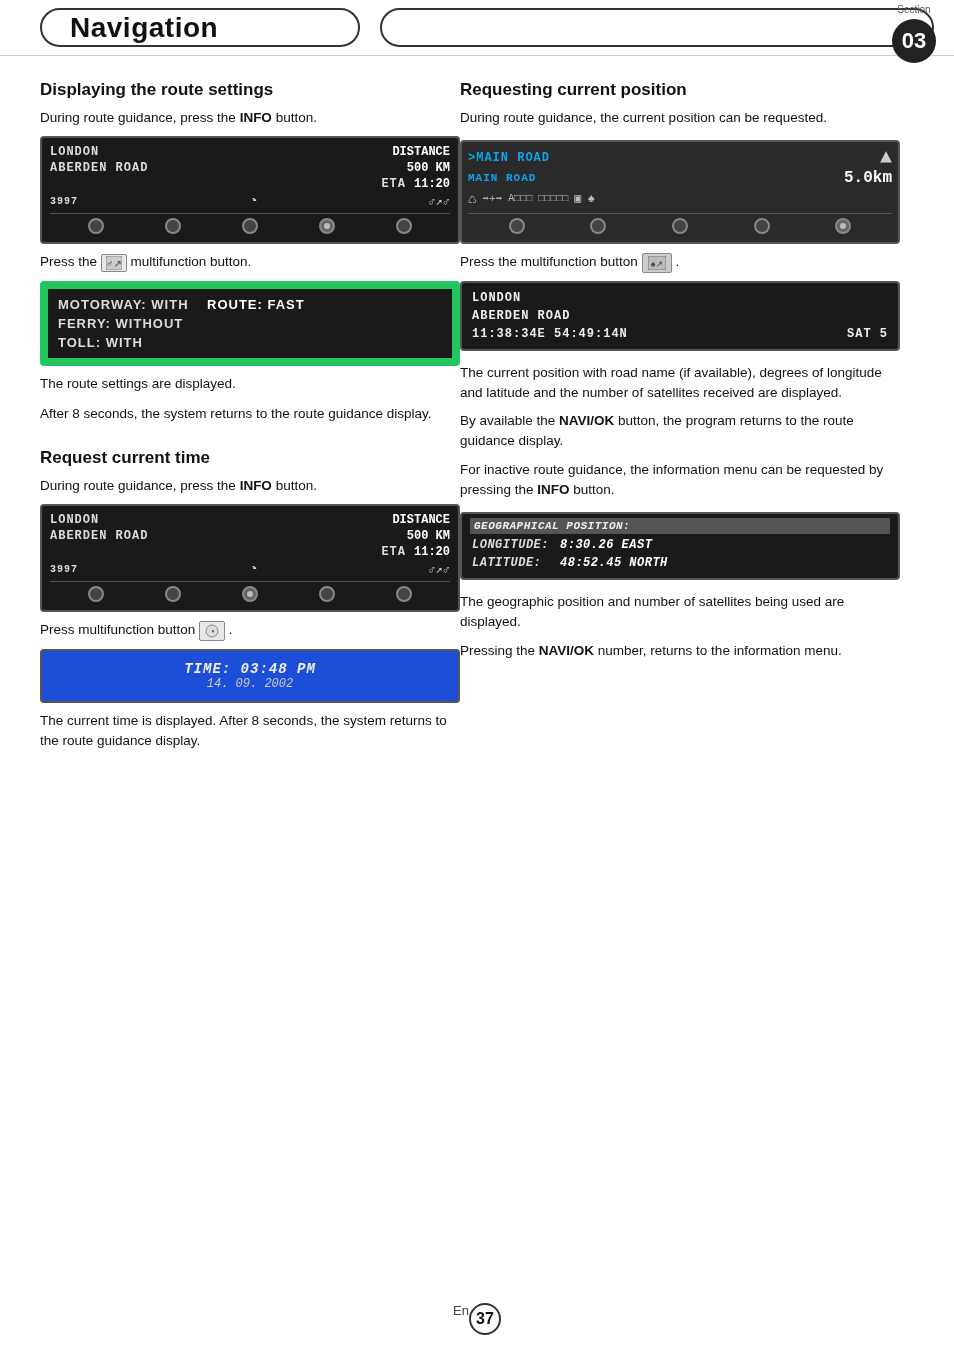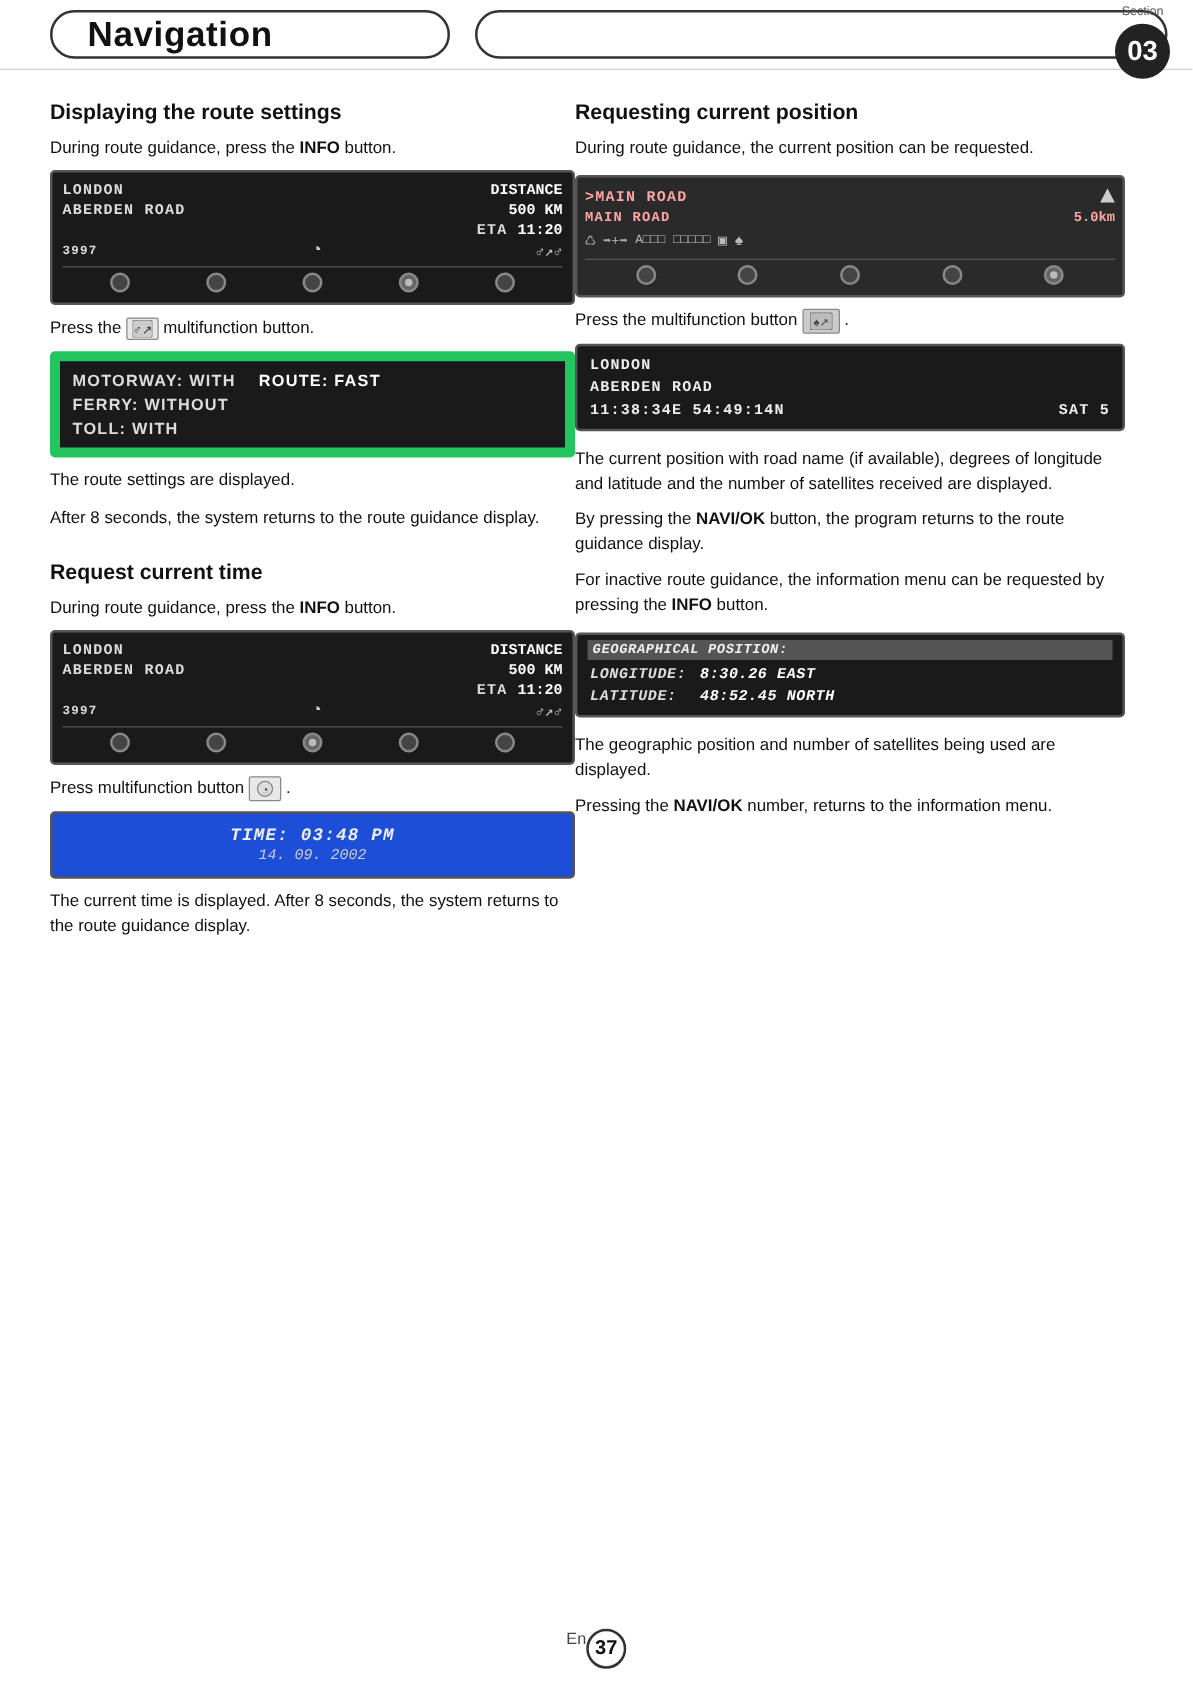--- a/index.html
+++ b/index.html
@@ -172,26 +172,26 @@
       min-height: 80px;
     }
     .map-top-row {
       display: flex;
       justify-content: space-between;
       align-items: center;
     }
     .map-road-name {
       font-size: 12px;
       font-weight: bold;
-      color: #fca5a5;
+      color: #0ea5e9;
       letter-spacing: 1px;
     }
     .map-distance {
-      font-size: 11px;
-      color: #fca5a5;
+      font-size: 16px;
+      color: #ffffff;
       font-weight: bold;
     }
     .map-icons-row {
       display: flex;
       align-items: center;
       gap: 6px;
       padding: 3px 0;
       font-size: 11px;
     }
     .map-nav-buttons {
@@ -509,21 +509,21 @@
         <div class="pos-row">LONDON</div>
         <div class="pos-row">ABERDEN ROAD</div>
         <div class="pos-row time-row">
           <span>11:38:34E  54:49:14N</span>
           <span>SAT 5</span>
         </div>
       </div>
 
       <p class="section-body mb-8">The current position with road name (if available), degrees of longitude and latitude and the number of satellites received are displayed.</p>
       <p class="section-body mb-8">
-        <span>By pressing the </span><span class="bold">NAVI/OK</span><span> button, the program returns to the route guidance display.</span>
+        <span>By available the </span><span class="bold">NAVI/OK</span><span> button, the program returns to the route guidance display.</span>
       </p>
       <p class="section-body mb-12">
         <span>For inactive route guidance, the information menu can be requested by pressing the </span><span class="bold">INFO</span><span> button.</span>
       </p>
 
       <div class="geo-screen mb-12">
         <div class="geo-row header-row">GEOGRAPHICAL POSITION:</div>
         <div class="geo-row">
           <span class="geo-key">LONGITUDE:</span>
           <span class="geo-val">8:30.26 EAST</span>

